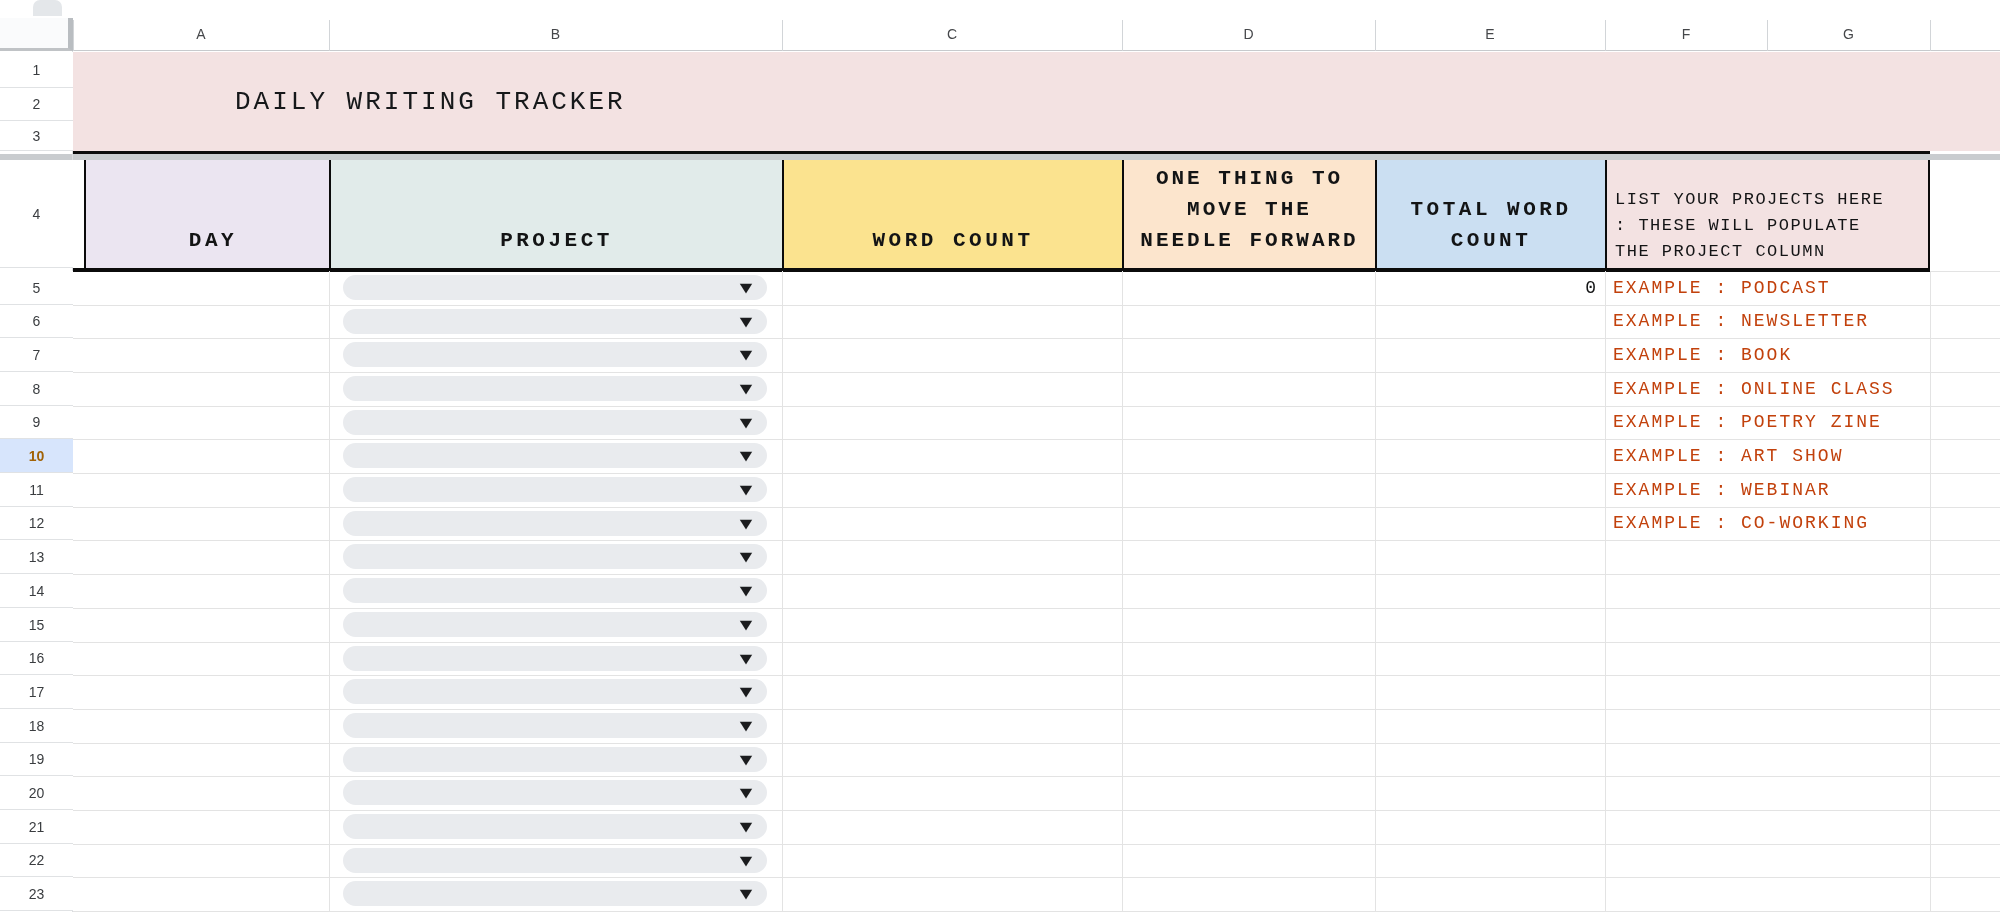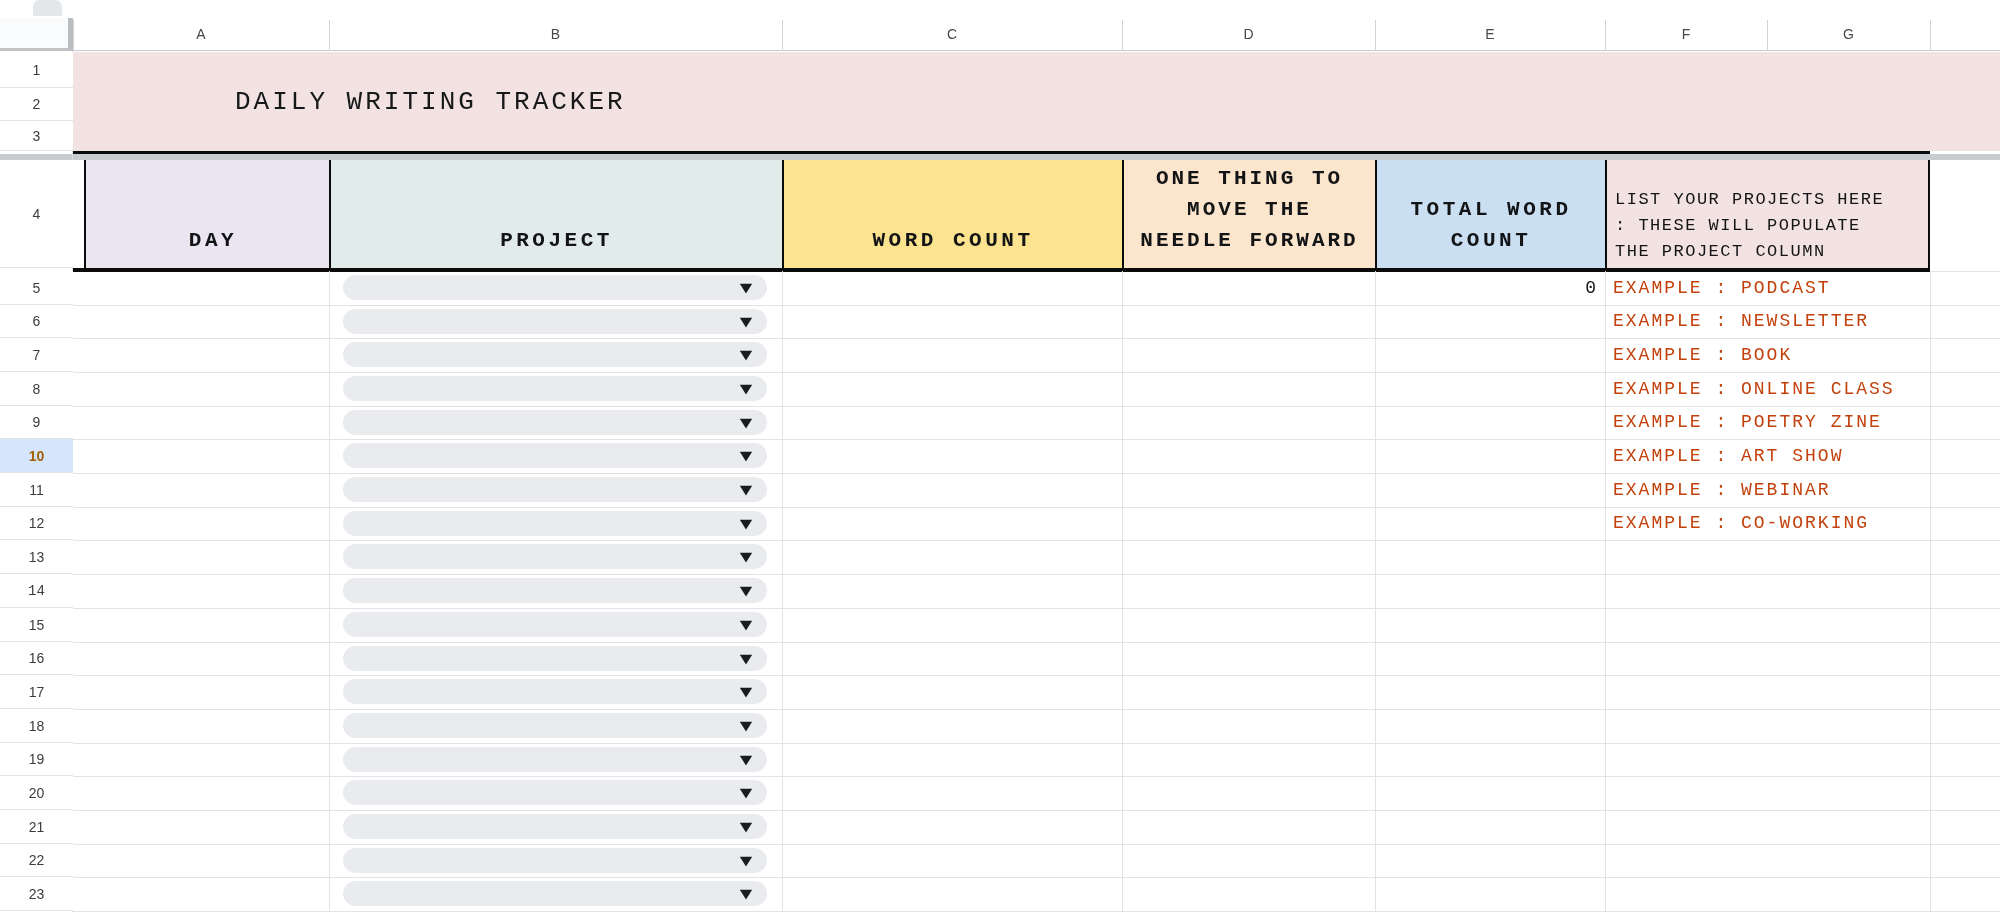--- a/index.html
+++ b/index.html
@@ -152,21 +152,21 @@
     <div class="abs gut" style="top: 160px; height: 108px; line-height: 108px;">4</div>
     <div class="abs gut" style="top: 271px; height: 34px; line-height: 34px;">5</div>
     <div class="abs gut" style="top: 305px; height: 33px; line-height: 33px;">6</div>
     <div class="abs gut" style="top: 338px; height: 34px; line-height: 34px;">7</div>
     <div class="abs gut" style="top: 372px; height: 34px; line-height: 34px;">8</div>
     <div class="abs gut" style="top: 406px; height: 33px; line-height: 33px;">9</div>
     <div class="abs gut sel" style="top: 439px; height: 34px; line-height: 34px;">10</div>
     <div class="abs gut" style="top: 473px; height: 34px; line-height: 34px;">11</div>
     <div class="abs gut" style="top: 507px; height: 33px; line-height: 33px;">12</div>
     <div class="abs gut" style="top: 540px; height: 34px; line-height: 34px;">13</div>
-    <div class="abs gut" style="top: 574px; height: 34px; line-height: 34px; font-family: Liberation Mono, monospace;">14</div>
+    <div class="abs gut" style="top: 574px; height: 34px; line-height: 34px;">14</div>
     <div class="abs gut" style="top: 608px; height: 34px; line-height: 34px;">15</div>
     <div class="abs gut" style="top: 642px; height: 33px; line-height: 33px;">16</div>
     <div class="abs gut" style="top: 675px; height: 34px; line-height: 34px;">17</div>
     <div class="abs gut" style="top: 709px; height: 34px; line-height: 34px;">18</div>
     <div class="abs gut" style="top: 743px; height: 33px; line-height: 33px;">19</div>
     <div class="abs gut" style="top: 776px; height: 34px; line-height: 34px;">20</div>
     <div class="abs gut" style="top: 810px; height: 34px; line-height: 34px;">21</div>
     <div class="abs gut" style="top: 844px; height: 33px; line-height: 33px;">22</div>
     <div class="abs gut" style="top: 877px; height: 34px; line-height: 34px;">23</div>
     <div class="abs pill" style="top: 275px;">

